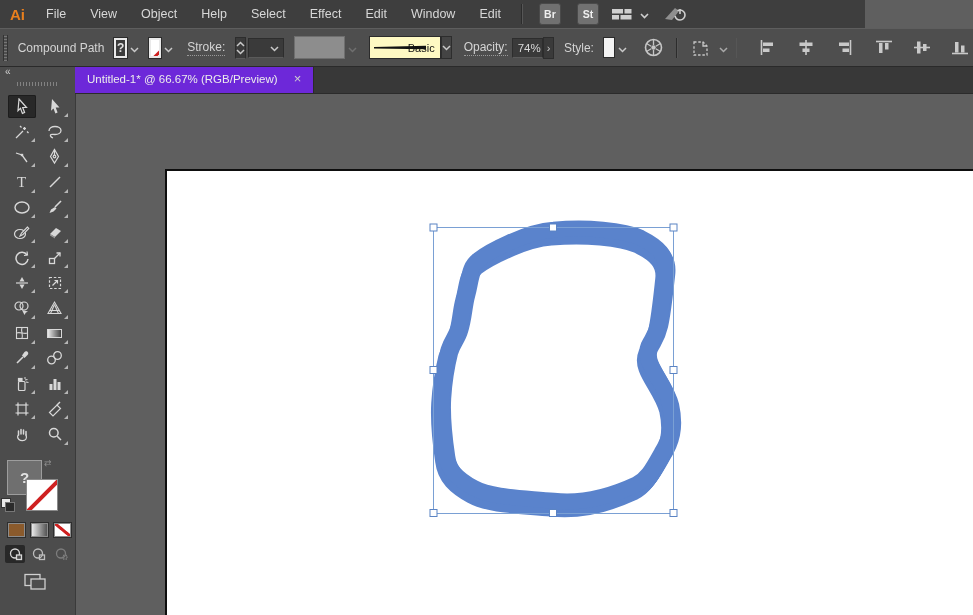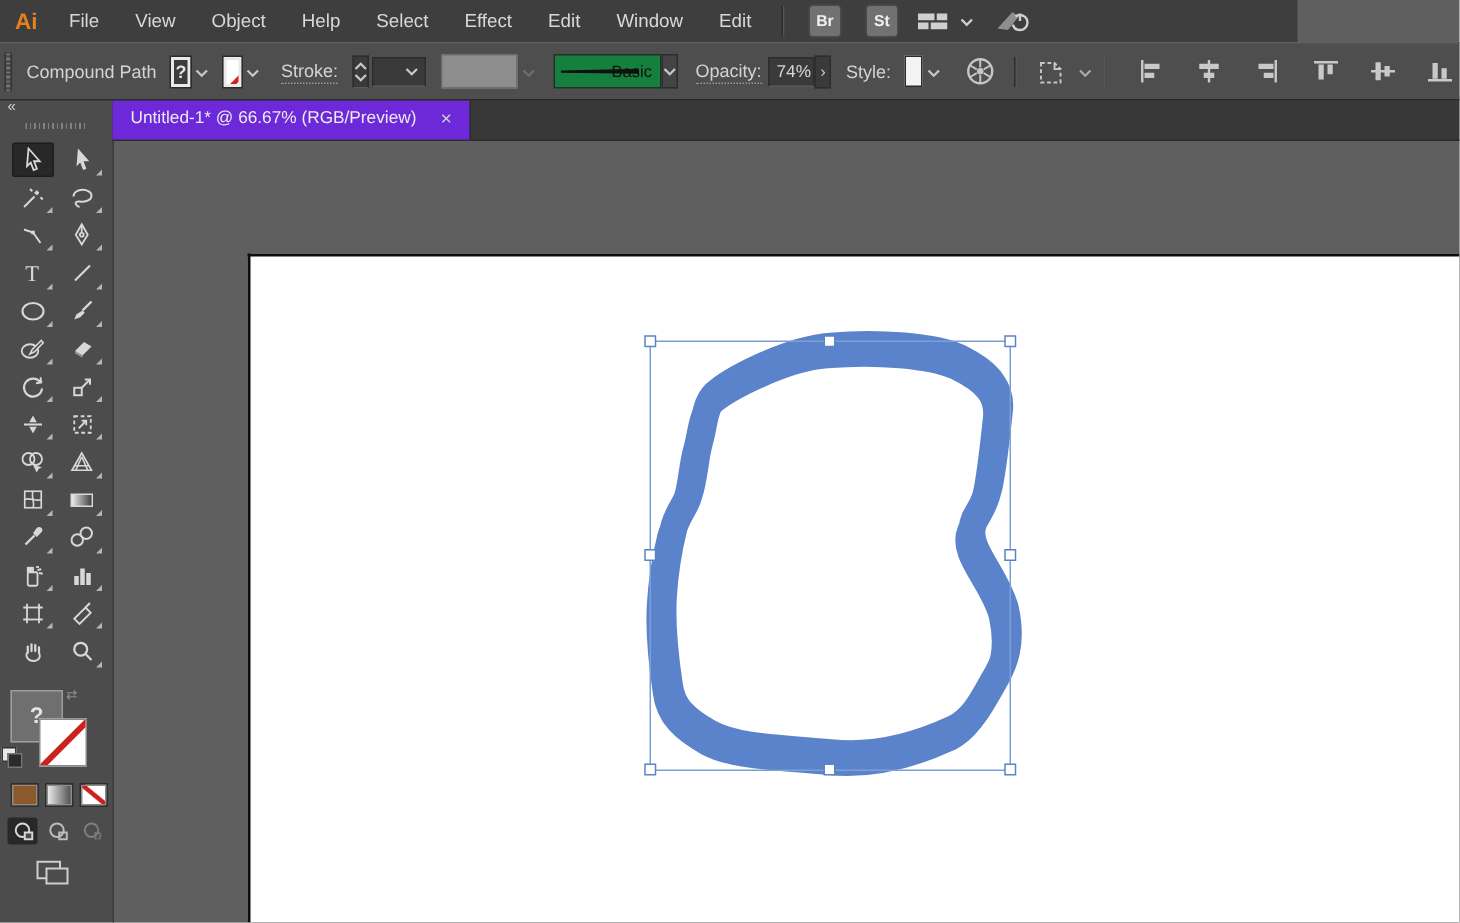--- a/index.html
+++ b/index.html
@@ -28,21 +28,21 @@
           background:#3c3c3c;display:flex;align-items:center;justify-content:center;margin-left:6px;}
   .swatch.none{background:#fff;position:relative;overflow:hidden;}
   .swatch.none::after{content:"";position:absolute;left:-4px;top:8px;width:30px;height:3px;
           background:#cf2020;transform:rotate(-45deg);}
   .qmark{color:#e2e2e2;font-size:12px;font-weight:bold;}
   .darkfield{background:#3a3a3a;border:1px solid #2d2d2d;border-bottom-color:#5a5a5a;height:20px;
           box-sizing:border-box;display:flex;align-items:center;font-size:11.5px;color:#d8d8d8;}
   .stepper{width:17px;height:22px;flex-direction:column;justify-content:center;gap:2px;margin-left:6px;}
   .ddl-chev{margin-left:auto;margin-right:4px;}
   .disabled-ddl{width:92px;height:21px;background:#8d8d8d;border:1px solid #6f6f6f;margin-left:10px;}
-  .brush-box{width:94px;height:21px;background:#15803d;border:1px solid #2b2b2b;display:flex;
+  .brush-box{width:94px;height:21px;background:#fef9c3;border:1px solid #2b2b2b;display:flex;
           align-items:center;position:relative;margin-left:12px;}
   .brush-name{position:absolute;right:5px;font-size:11px;color:#111;}
   .chev-btn{width:17px;height:21px;background:#444;border:1px solid #2d2d2d;display:flex;
           align-items:center;justify-content:center;}
   .arrow-btn{width:16px;height:20px;background:#3a3a3a;border:1px solid #2d2d2d;color:#ccc;
           display:flex;align-items:center;justify-content:center;font-size:11px;}
   .style-swatch{width:19px;height:19px;background:#f3f3f3;border:1px solid #2b2b2b;margin-left:5px;}
   .icon-btn{display:flex;align-items:center;justify-content:center;margin:0 4px;}
   .align-group{display:flex;align-items:center;gap:12px;margin-left:10px;}
   

